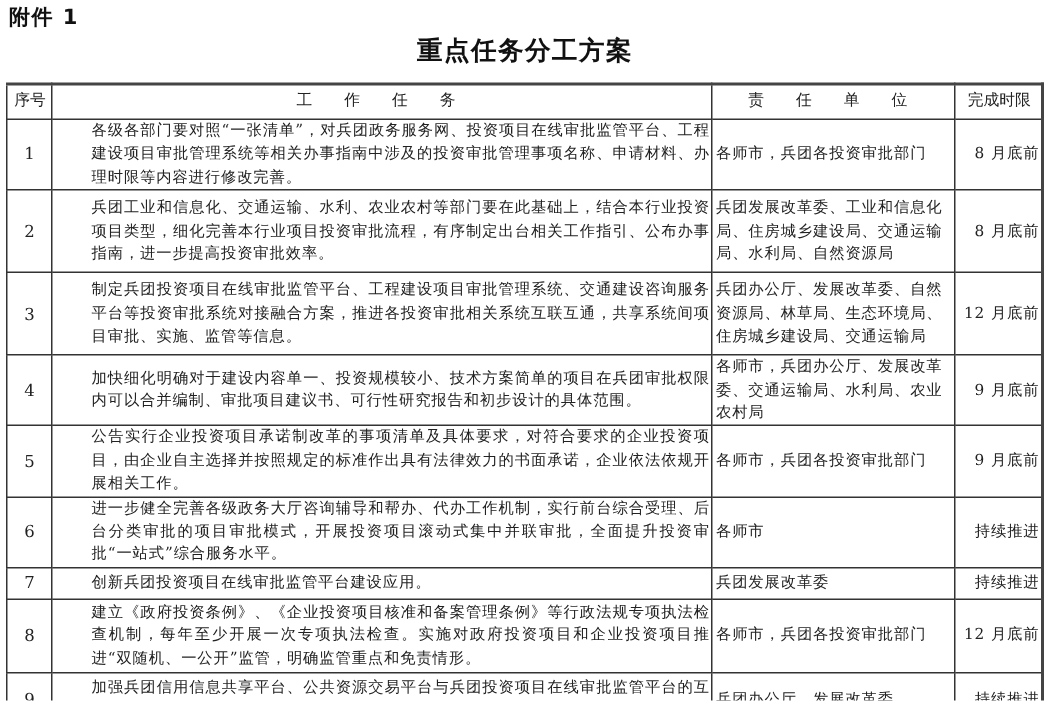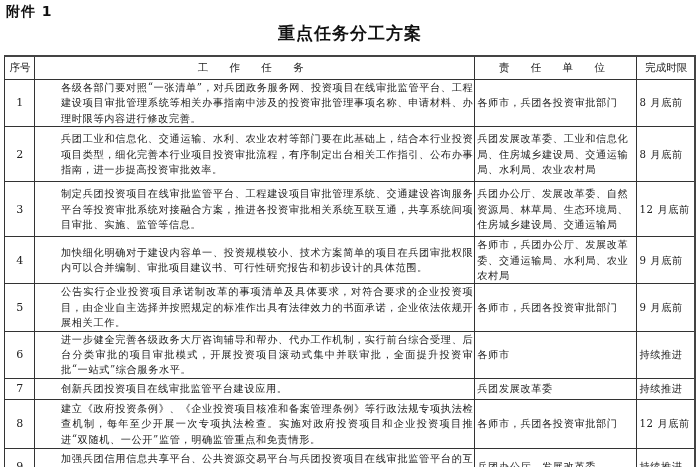--- a/index.html
+++ b/index.html
@@ -6,21 +6,21 @@
   body { width:700px; height:467px; overflow:hidden; position:relative;
          font-family:"DejaVu Serif","Liberation Serif",serif; color:#111; }
   .attach { position:absolute; left:6px; top:3px; font-size:14px; font-family:"DejaVu Sans","Liberation Sans",sans-serif; font-weight:bold; letter-spacing:1px; }
   .title { position:absolute; left:0; width:700px; top:22px; text-align:center; font-size:17px; font-weight:bold; letter-spacing:1px; }
   table { position:absolute; left:4px; top:55px; width:692px; border-collapse:collapse; table-layout:fixed; border-top:2px solid #444; border-bottom:2px solid #444; border-left:1px solid #444; border-right:2px solid #444; }
   td, th { border:1px solid #333; font-size:10.2px; line-height:15.4px; padding:0 1px 0 2px; vertical-align:middle; color:#222; letter-spacing:0.6px; }
   th { font-family:"DejaVu Sans","Liberation Sans",sans-serif; font-weight:normal; font-size:10.5px; height:22px; letter-spacing:0; }
   th.spaced { letter-spacing:9px; }
   col.c1 { width:30px; } col.c2 { width:315px; } col.c3 { width:125px; } col.c4 { width:162px; } col.c5 { width:58px; }
   td.num { text-align:center; font-size:11px; }
-  td.due { text-align:left; }
+  td.due { text-align:right; }
   td.task { text-align:justify;padding-left:26px; }
   tr.r1 td{height:46px;} tr.r2 td{height:54px;} tr.r3 td{height:54px;} tr.r4 td{height:36px;}
   tr.r5 td{height:38px;margin-top:30px;} tr.r6 td{height:46px;} tr.r7 td{height:20px;} tr.r8 td{height:48px;} tr.r9 td{height:36px;}
 </style>
 </head>
 <body>
 
 <div class="attach">附件 1</div>
 <div class="title">重点任务分工方案</div>
 
@@ -43,21 +43,21 @@
   <tbody>
     <tr class="r1">
       <td class="num">1</td>
       <td class="task" colspan="2">各级各部门要对照“一张清单”，对兵团政务服务网、投资项目在线审批监管平台、工程建设项目审批管理系统等相关办事指南中涉及的投资审批管理事项名称、申请材料、办理时限等内容进行修改完善。</td>
       <td>各师市，兵团各投资审批部门</td>
       <td class="due">8 月底前</td>
     </tr>
     <tr class="r2">
       <td class="num">2</td>
       <td class="task" colspan="2">兵团工业和信息化、交通运输、水利、农业农村等部门要在此基础上，结合本行业投资项目类型，细化完善本行业项目投资审批流程，有序制定出台相关工作指引、公布办事指南，进一步提高投资审批效率。</td>
-      <td>兵团发展改革委、工业和信息化局、住房城乡建设局、交通运输局、水利局、农业农村局</td>
+      <td>兵团发展改革委、工业和信息化局、住房城乡建设局、交通运输局、水利局、自然资源局</td>
       <td class="due">8 月底前</td>
     </tr>
     <tr class="r3">
       <td class="num">3</td>
       <td class="task" colspan="2">制定兵团投资项目在线审批监管平台、工程建设项目审批管理系统、交通建设咨询服务平台等投资审批系统对接融合方案，推进各投资审批相关系统互联互通，共享系统间项目审批、实施、监管等信息。</td>
       <td>兵团办公厅、发展改革委、自然资源局、林草局、生态环境局、住房城乡建设局、交通运输局</td>
       <td class="due">12 月底前</td>
     </tr>
     <tr class="r4">
       <td class="num">4</td>

